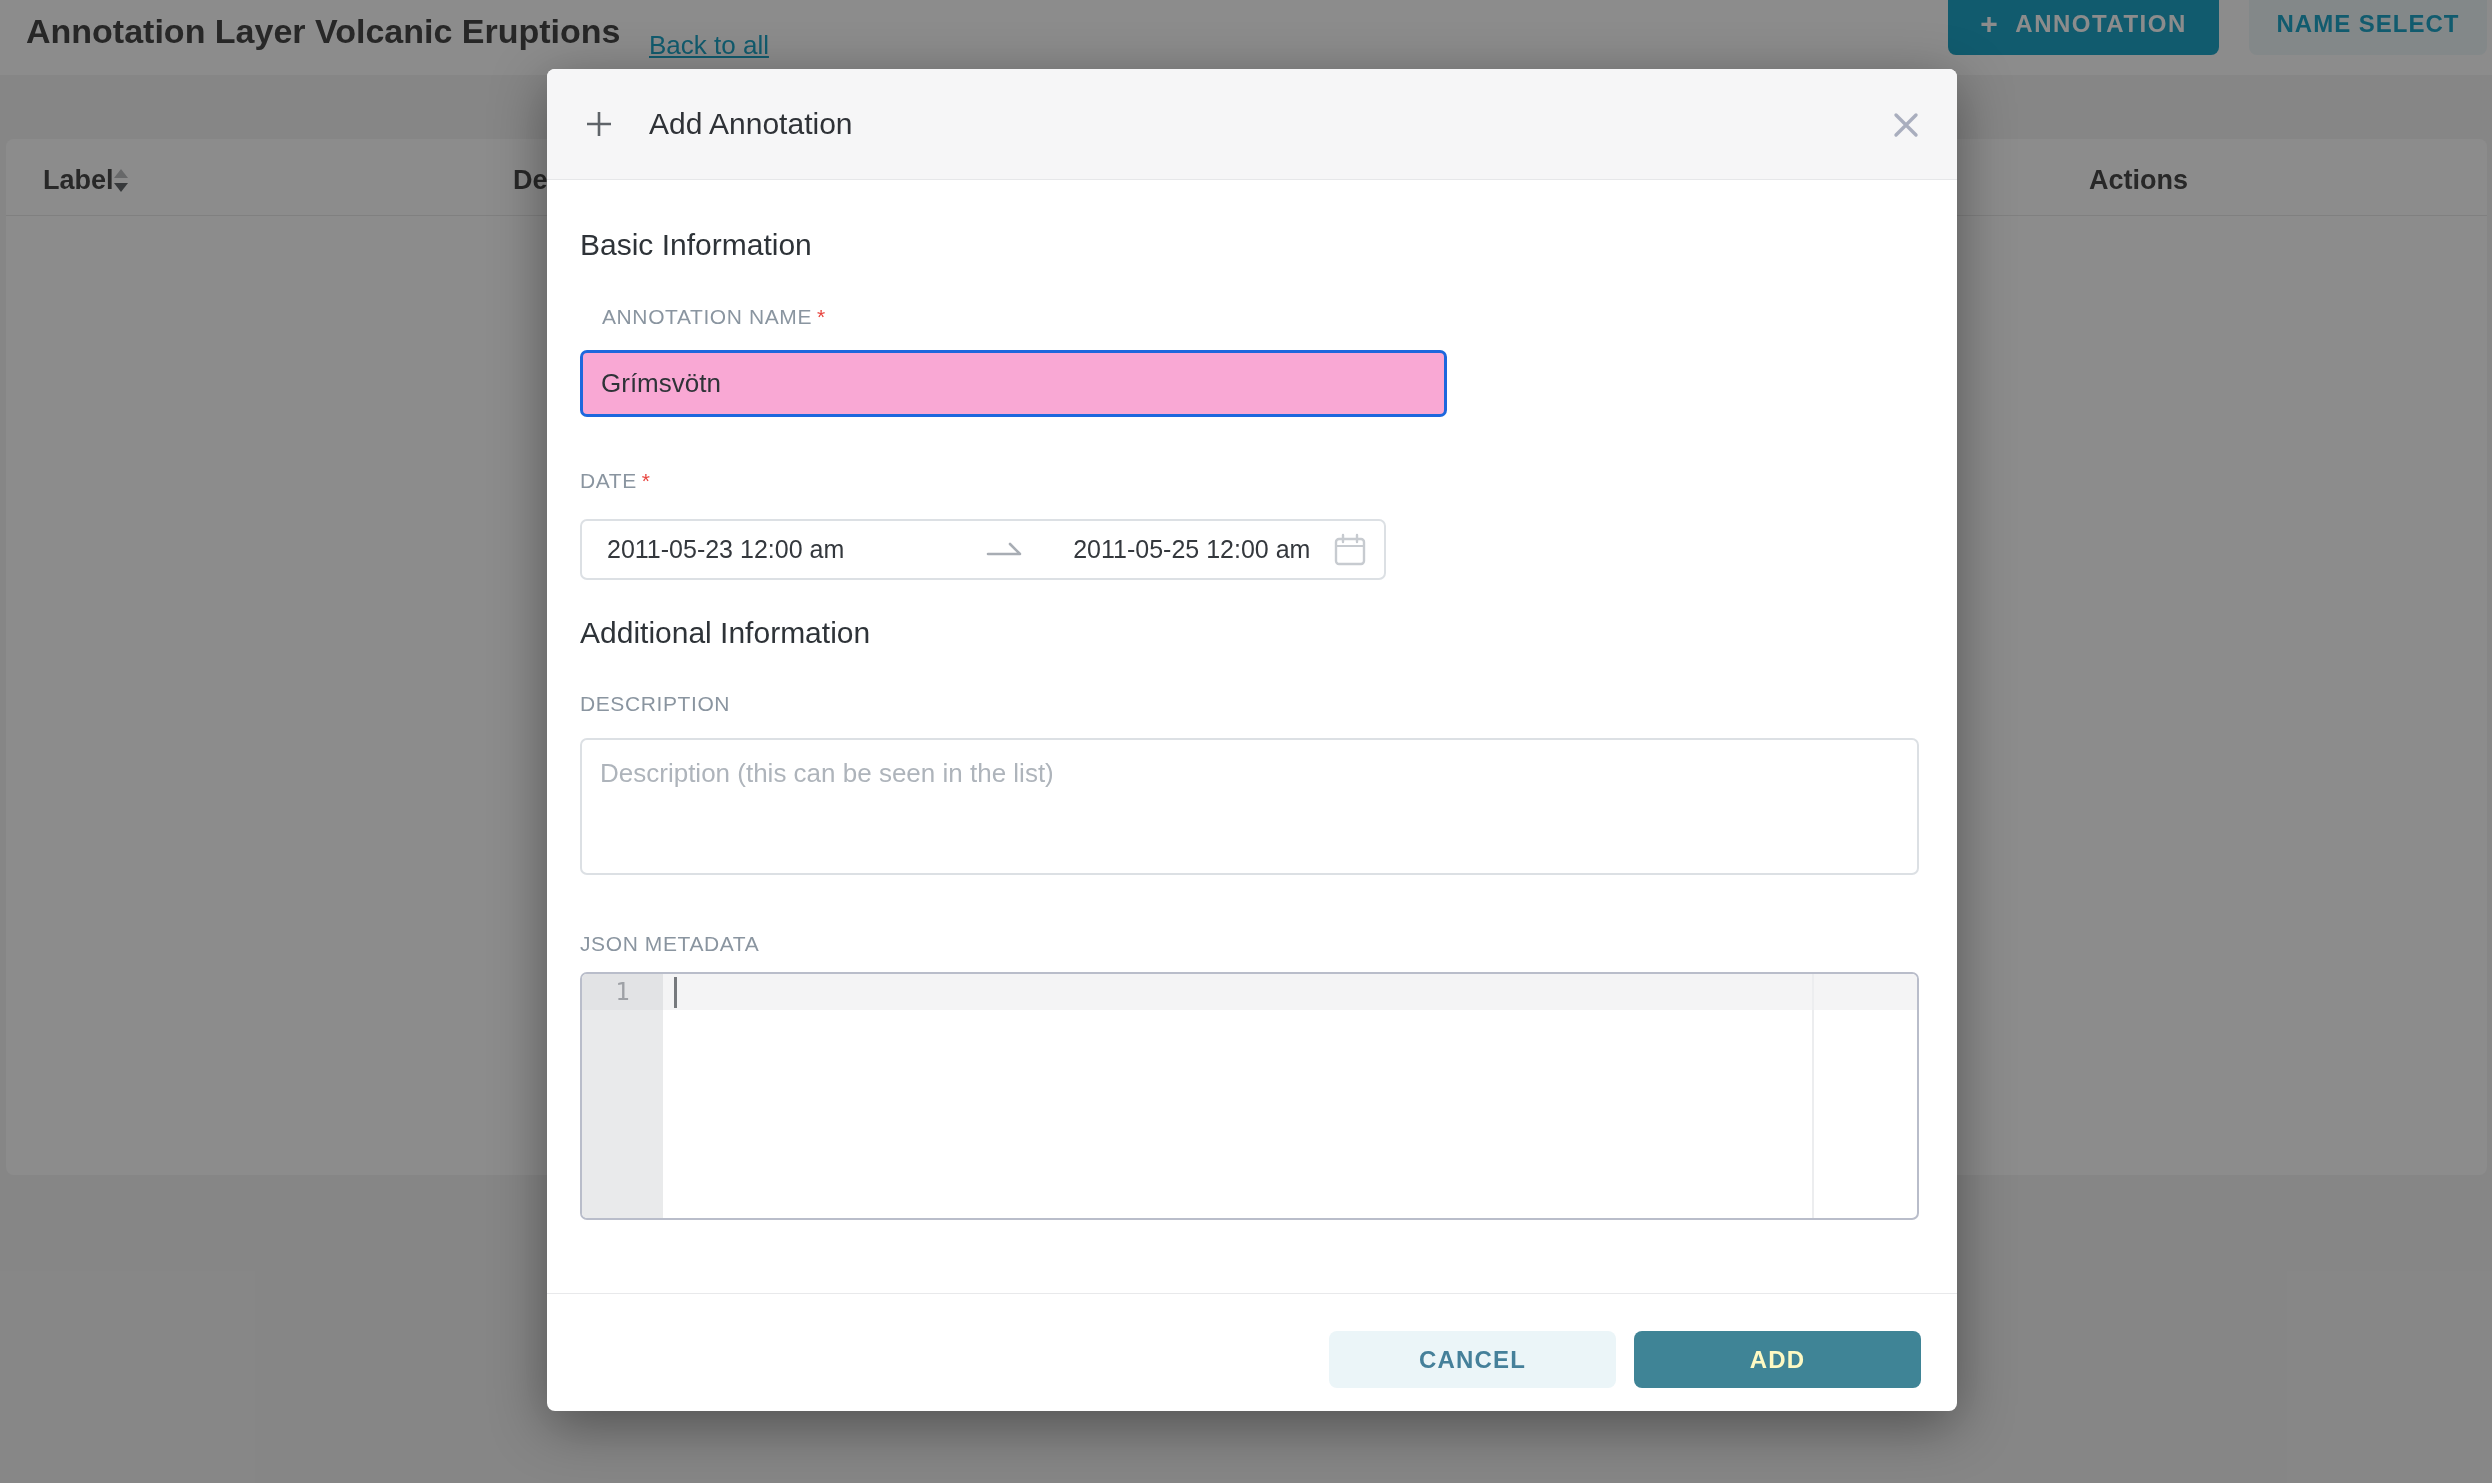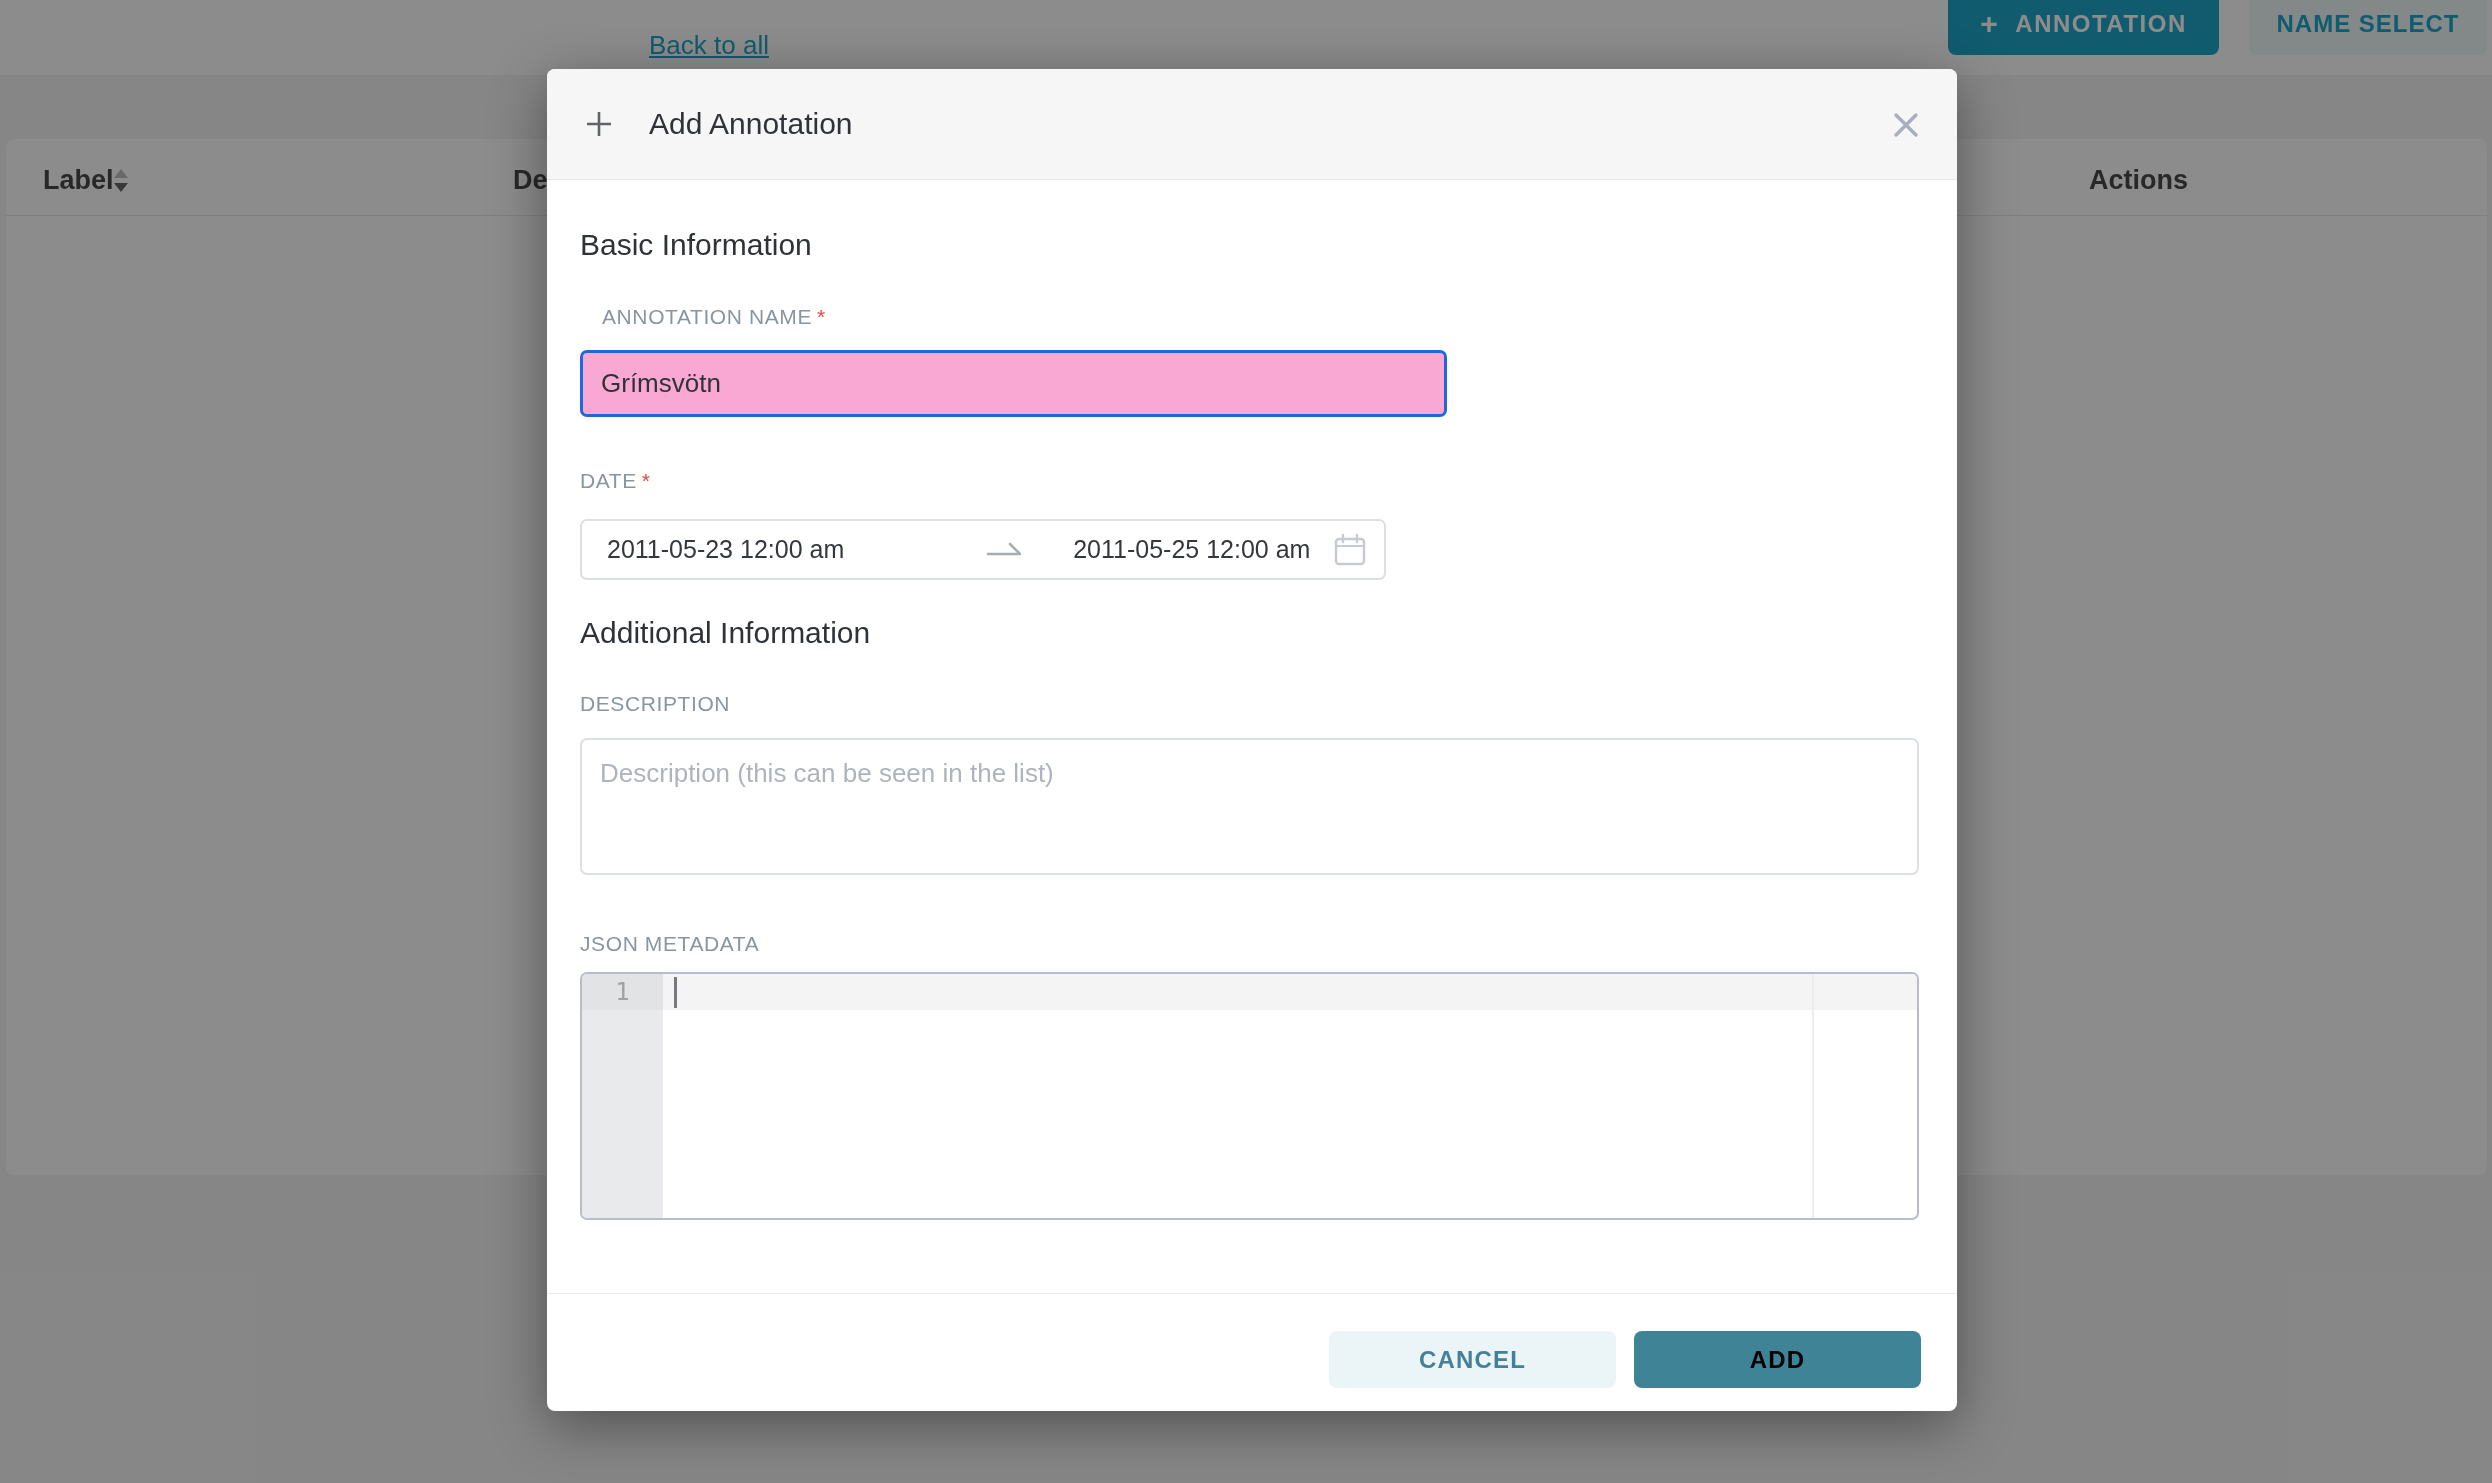--- a/index.html
+++ b/index.html
@@ -80,29 +80,30 @@
     font-family:"DejaVu Sans Mono","Liberation Mono",monospace; }
   .json-active-line { position:absolute; left:81px; right:0; top:0; height:36px; background:#F4F4F5; }
   .json-caret { position:absolute; left:92px; top:3px; width:3px; height:31px; background:#76797D; }
   .json-print-margin { position:absolute; left:1230px; top:0; bottom:0; width:2px; background:#ECEDEF; }
 
   .modal-footer { position:absolute; bottom:0; left:0; right:0; height:118px; border-top:1px solid #E8E9EB;
     display:flex; align-items:center; justify-content:flex-end; gap:18px; padding:14px 36px 0 0; }
   .btn-cancel { width:287px; height:57px; border:none; border-radius:8px; background:#EBF5F8; color:#45809A;
     font-size:24px; font-weight:700; letter-spacing:1.2px; cursor:pointer;
     font-family:"Liberation Sans","DejaVu Sans",sans-serif; }
-  .btn-add { width:287px; height:57px; border:none; border-radius:8px; background:#3F8496; color:#000000;
+  .btn-add { width:287px; height:57px; border:none; border-radius:8px; background:#3F8496; color:#fef9c3;
     font-size:24px; font-weight:700; letter-spacing:1.2px; cursor:pointer;
     font-family:"Liberation Sans","DejaVu Sans",sans-serif; }
 </style>
 </head>
 <body>
 
 <div class="page">
   <div class="page-header">
+    <div class="page-title">Annotation Layer Volcanic Eruptions</div>
     <a class="back-link">Back to all</a>
   </div>
 
   <button class="btn-annotation">
     <span class="plus-glyph">+</span>
     <span>ANNOTATION</span>
   </button>
   <button class="btn-bulk">
     <span>NAME SELECT</span>
   </button>

